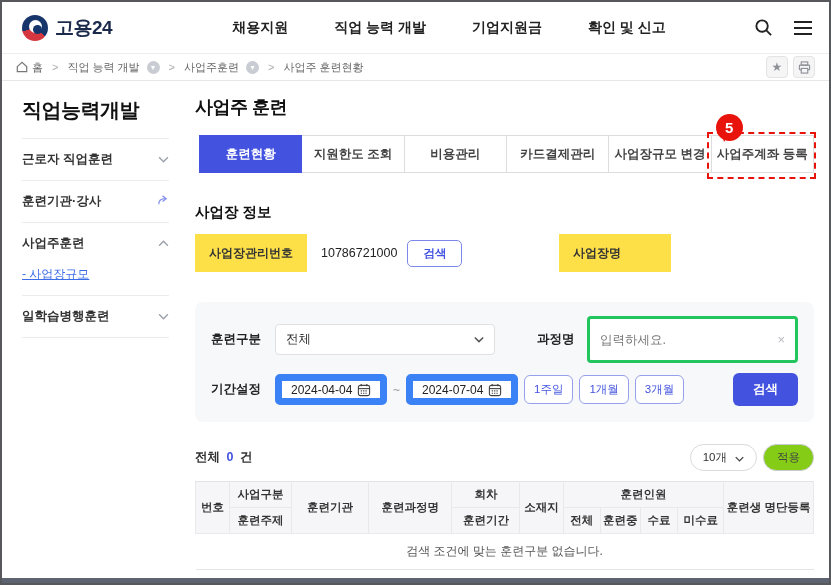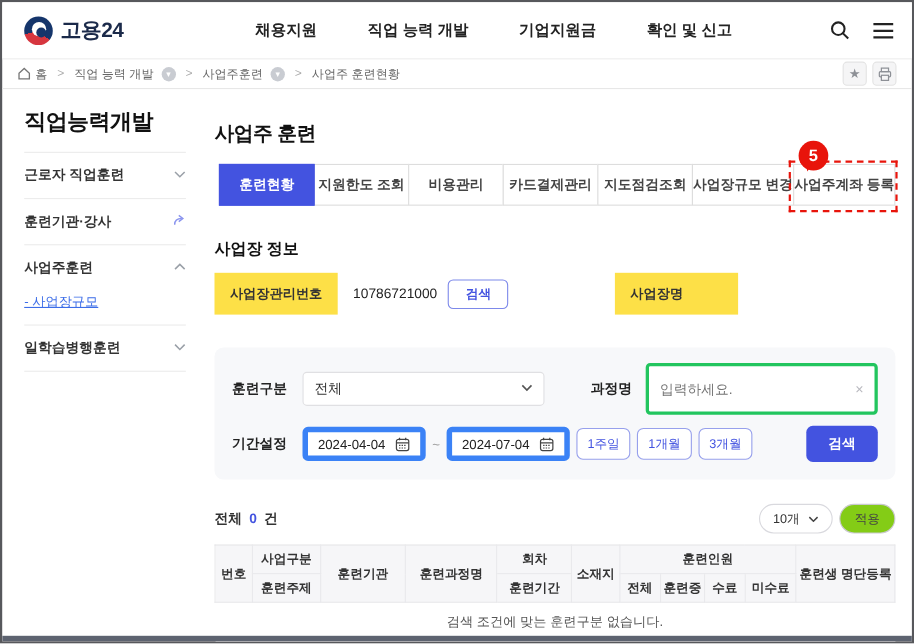--- a/index.html
+++ b/index.html
@@ -55,21 +55,21 @@
   .side-title { font-size:20px; font-weight:bold; color:#111; letter-spacing:-0.5px; padding-bottom:14px; }
   .side-item { display:flex; align-items:center; justify-content:space-between; padding:12px 0;
                border-top:1px solid #ececec; font-size:12.5px; font-weight:bold; color:#333; cursor:pointer; }
   .side-item:first-of-type { border-top:none; }
   .side-sub { padding:2px 0 12px 0; font-size:12px; }
   .side-link { color:#3c6de8; text-decoration:underline; cursor:pointer; }
   .chev { color:#9aa0a8; font-size:10px; }
   .shortcut-ic { color:#8a94ee; font-size:12px; }
 
   .main { flex:1; padding:12px 15px 0 8px; }
-  .page-title { font-size:18px; font-weight:bold; color:#111; letter-spacing:-0.5px; margin:16px 0 16px; }
+  .page-title { font-size:18px; font-weight:bold; color:#111; letter-spacing:-0.5px; margin:2px 0 16px; }
 
   
   .tabs { position:relative; display:flex; }
   .tab { flex:1; height:38px; display:flex; align-items:center; justify-content:center;
          border:1px solid #ddd; margin-left:-1px; font-size:12.5px; font-weight:bold; color:#444;
          background:#fff; cursor:pointer; white-space:nowrap; position:relative; }
   .tab:first-child { margin-left:4px; }
   .tab.active { background:#4353e0; border-color:#4353e0; color:#fff; z-index:1; }
   .hl-box { position:absolute; top:-4px; left:-5px; right:-3px; bottom:-7px;
             border:2px dashed #e8140b; pointer-events:none; z-index:2; }
@@ -96,21 +96,21 @@
   .selectbox { width:220px; height:31px; background:#fff; border:1px solid #e0e0e3; border-radius:4px;
                display:flex; align-items:center; justify-content:space-between; padding:0 10px;
                font-size:12.5px; color:#333; cursor:pointer; }
   .sel-chev { color:#555; font-size:10px; }
   .f-label2 { width:50px; margin-left:42px; font-size:12.5px; font-weight:bold; color:#222; flex-shrink:0; }
   .textinput { flex:1; height:47px; background:#fff; border:3px solid #22c55e; border-radius:4px;
                display:flex; align-items:center; padding:0 10px; }
   .textinput input { border:none; outline:none; flex:1; font-size:12.5px; color:#333; background:transparent;
                font-family:inherit; }
   .clear-x { color:#b9b9bf; font-size:13px; cursor:pointer; }
-  .datebox { width:112px; height:31px; background:#fff; border:5px solid #3b82f6; border-radius:5px;
+  .datebox { width:112px; height:31px; background:#fff; border:7px solid #3b82f6; border-radius:5px;
              display:flex; align-items:center; justify-content:space-between; padding:0 9px;
              font-size:12px; color:#222; cursor:pointer; }
   .tilde { margin:0 6px; color:#999; font-size:12px; }
   .period-btn { border:1px solid #97a0ec; color:#4353e0; background:#fff; border-radius:6px;
              font-size:11.5px; padding:6px 9px; margin-left:6px; cursor:pointer; white-space:nowrap; }
   .btn-primary { margin-left:auto; background:#4353e0; color:#fff; border:none; border-radius:6px;
              font-size:12.5px; font-weight:bold; padding:8px 20px; cursor:pointer; }
 
   
   .meta-row { display:flex; align-items:center; margin:22px 0 10px;gap:21px; }
@@ -245,21 +245,20 @@
     </aside>
 
     <main class="main">
       <h1 class="page-title">사업주 훈련</h1>
 
       <div class="tabs">
         <div class="tab active">훈련현황</div>
         <div class="tab">지원한도 조회</div>
         <div class="tab">비용관리</div>
         <div class="tab">카드결제관리</div>
-        <div class="tab">지도점검조회</div>
         <div class="tab">사업장규모 변경</div>
         <div class="tab">
           <span>사업주계좌 등록</span>
           <span class="hl-box"></span>
           <span class="badge5">5</span>
         </div>
       </div>
 
       <div class="sec-heading">사업장 정보</div>
 

